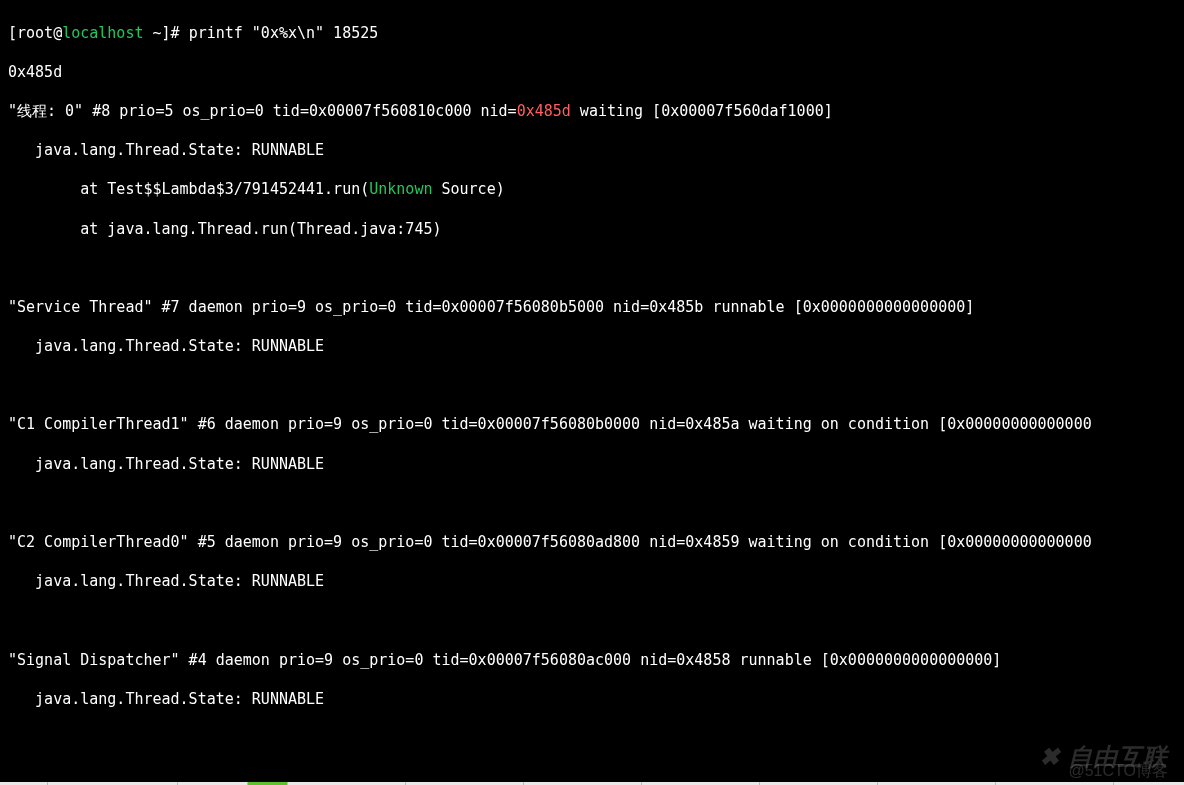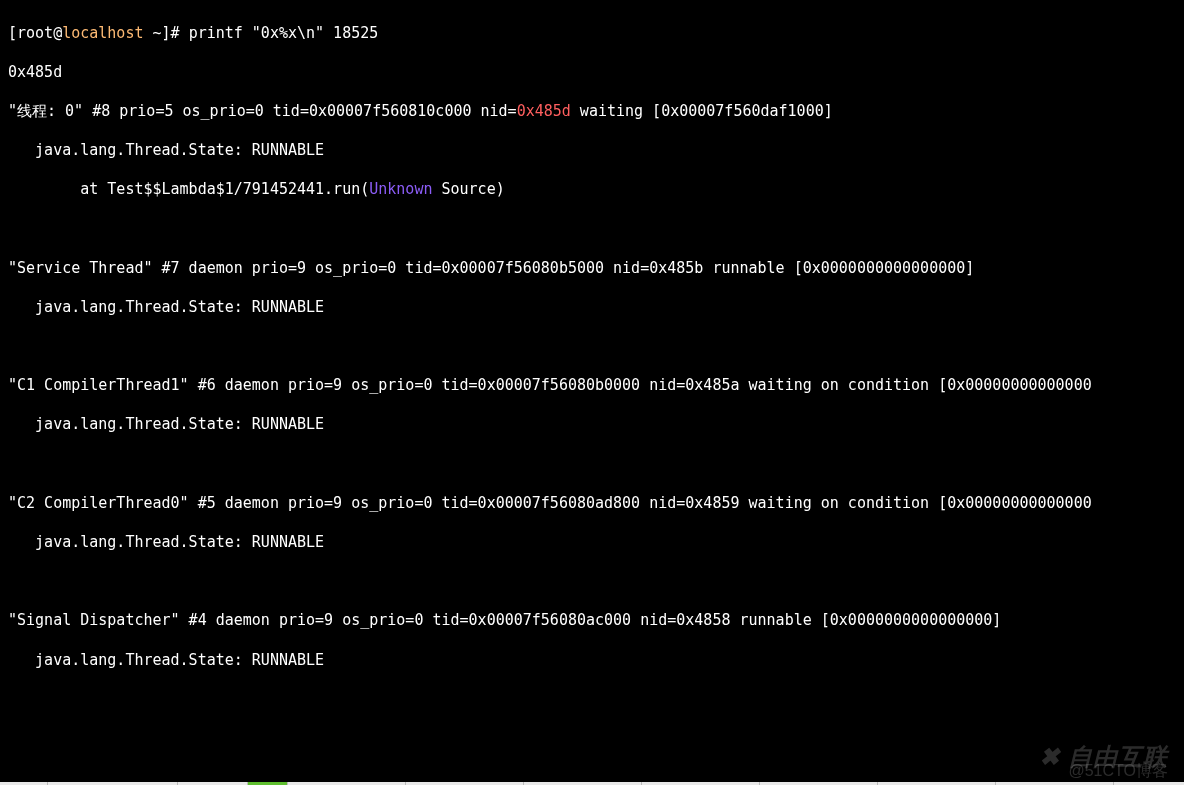--- a/index.html
+++ b/index.html
@@ -15,23 +15,23 @@
     overflow: hidden;
   }
   .terminal {
     width: 1184px;
     height: 785px;
     padding: 4px 8px 0 8px;
     box-sizing: border-box;
     white-space: pre;
     position: relative;
   }
-  .hl-host { color: #fdba74; }
+  .hl-host { color: #22c55e; }
   .hl-nid  { color: #ff5f5f; }
-  .hl-unk  { color: #8b5cf6; }
+  .hl-unk  { color: #22c55e; }
   .line { white-space: pre; }
   .watermark {
     position: absolute;
     right: 16px;
     bottom: 18px;
     opacity: 0.25;
     font-family: sans-serif;
     font-size: 24px;
     font-weight: 700;
     font-style: italic;
@@ -66,21 +66,22 @@
   .taskbar-green { background: #5fbf2f; }
 </style>
 </head>
 <body>
 
 <div class="terminal">
 <div class="line">[<span>root</span><span>@</span><span class="hl-host">localhost</span><span> ~]# </span><span>printf "0x%x\n" 18525</span></div>
 <div class="line">0x485d</div>
 <div class="line"><span>"线程: 0" #8 prio=5 os_prio=0 tid=0x00007f560810c000 nid=</span><span class="hl-nid">0x485d</span><span> waiting [0x00007f560daf1000]</span></div>
 <div class="line">   java.lang.Thread.State: RUNNABLE</div>
-<div class="line"><span>        at Test$$Lambda$1/791452441.run(</span><span class="hl-unk">Unknown</span><span> Source)</span></div>
+<div class="line"><span>        at Test$$Lambda$3/791452441.run(</span><span class="hl-unk">Unknown</span><span> Source)</span></div>
+<div class="line">        at java.lang.Thread.run(Thread.java:745)</div>
 <div class="line"> </div>
 <div class="line">"Service Thread" #7 daemon prio=9 os_prio=0 tid=0x00007f56080b5000 nid=0x485b runnable [0x0000000000000000]</div>
 <div class="line">   java.lang.Thread.State: RUNNABLE</div>
 <div class="line"> </div>
 <div class="line">"C1 CompilerThread1" #6 daemon prio=9 os_prio=0 tid=0x00007f56080b0000 nid=0x485a waiting on condition [0x00000000000000</div>
 <div class="line">   java.lang.Thread.State: RUNNABLE</div>
 <div class="line"> </div>
 <div class="line">"C2 CompilerThread0" #5 daemon prio=9 os_prio=0 tid=0x00007f56080ad800 nid=0x4859 waiting on condition [0x00000000000000</div>
 <div class="line">   java.lang.Thread.State: RUNNABLE</div>
 <div class="line"> </div>

